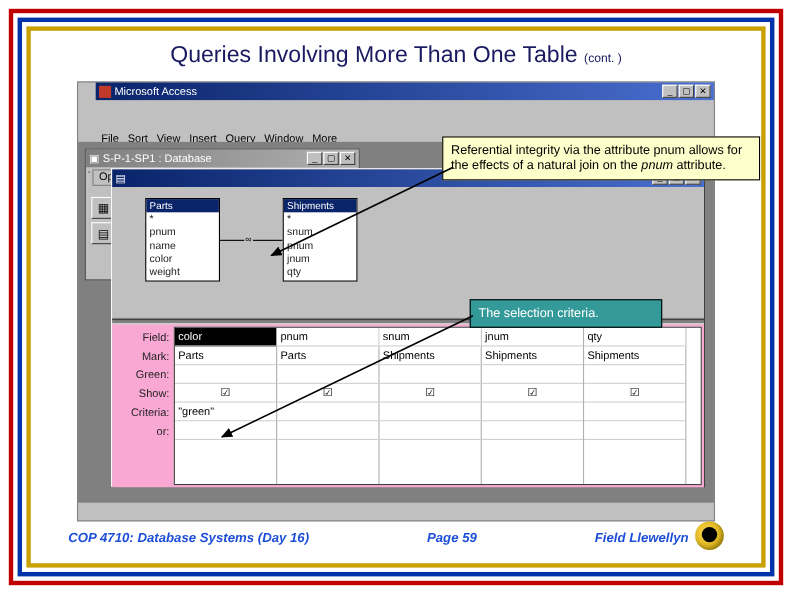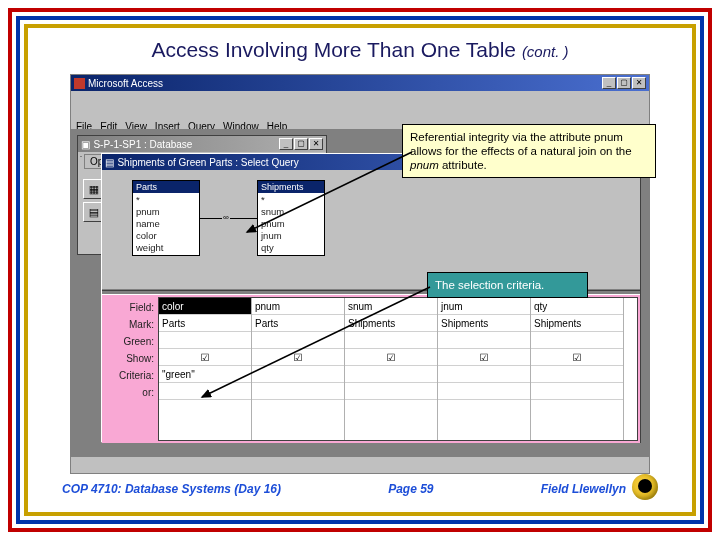--- a/index.html
+++ b/index.html
@@ -27,30 +27,31 @@
     position: absolute; inset: 4px;
     background: #fff;
   }
   .slide-title {
     position: absolute;
     top: 6px; left: 0; right: 0;
     text-align: center;
     font-size: 21px;
     color: #1a1a60;
   }
-  .slide-title .cont { font-size: 15px; font-style: italic; }
+  .slide-title .cont { font-size: 11px; }
   
   .access-window {
     position: absolute;
     left: 38px; right: 38px; top: 42px;
     height: 400px;
     background: #c0c0c0;
     border: 1px solid #808080;
     font-family: "Tahoma", "MS Sans Serif", Arial, sans-serif;
     font-size: 10px;
+    padding-left: 16px;
   }
   .titlebar {
     height: 16px;
     background: linear-gradient(to right, #0a246a, #4a6fd0);
     color: #fff;
     display: flex; align-items: center;
     padding: 0 3px;
     gap: 3px;
     font-size: 10px;
   }
@@ -237,22 +238,22 @@
     position: absolute;
     border: 1px solid #000;
     padding: 5px 7px;
     font-size: 11.5px;
     line-height: 14px;
     font-family: "Comic Sans MS", cursive, sans-serif;
     color: #000;
   }
   .callout.yellow { background: #ffffcc; }
   .callout.teal { background: #339999; color: #fff; }
-  .callout.yellow { left: 370px; top: 92px; width: 254px; }
-  .callout.teal { left: 395px; top: 240px; width: 161px; }
+  .callout.yellow { left: 370px; top: 92px; width: 289px; }
+  .callout.teal { left: 395px; top: 240px; width: 175px; }
   
   .slide-footer {
     position: absolute;
     left: 30px; right: 30px; bottom: 12px;
     display: flex; justify-content: space-between; align-items:flex-end;
     font-size: 12px; font-style: italic; font-weight: bold;
     color: #1d4ed8;
   }
   .logo {
     width: 26px; height: 26px; border-radius: 50%;
@@ -271,42 +272,42 @@
 </style>
 </head>
 <body>
 
 <div class="frame">
     <div class="frame2">
       <div class="frame3">
         <div class="content">
 
   <div class="slide-title">
-    <span>Access Involving More Than One Table </span><span class="cont">(cont. )</span>
+    <span>Queries Involving More Than One Table </span><span class="cont">(cont. )</span>
   </div>
 
   <div class="access-window">
     <div class="titlebar">
       <span class="app-icon"></span>
       <span class="title">Microsoft Access</span>
       <span class="spacer"></span>
       <div class="win-btns">
         <div class="win-btn">_</div>
         <div class="win-btn">▢</div>
         <div class="win-btn">✕</div>
       </div>
     </div>
     <div class="menubar">
       <span>File</span>
-      <span>Edit</span>
+      <span>Sort</span>
       <span>View</span>
       <span>Insert</span>
       <span>Query</span>
       <span>Window</span>
-      <span>Help</span>
+      <span>More</span>
     </div>
     <div class="toolbar">
       <div class="tb-btn">▦</div>
       <div class="tb-btn">▾</div>
       <div class="tb-sep"></div>
       <div class="tb-btn">💾</div>
       <div class="tb-sep"></div>
       <div class="tb-btn">⎙</div>
       <div class="tb-btn">🔍</div>
       <div class="tb-sep"></div>
@@ -353,21 +354,20 @@
           <div class="obj-tab">▤</div>
         </div>
         <div style="position:absolute;left:6px;top:20px;font-size:10px;">
           <span style="border:1px solid #808080;padding:1px 5px;background:#c0c0c0;">Open</span>
         </div>
       </div>
 
       <div class="query-window">
         <div class="titlebar">
           <span>▤</span>
-          <span>Shipments of Green Parts : Select Query</span>
           <span class="spacer"></span>
           <div class="win-btns">
             <div class="win-btn">_</div>
             <div class="win-btn">▢</div>
             <div class="win-btn">✕</div>
           </div>
         </div>
 
         <div class="qbe-top">
           <div class="field-list parts">

